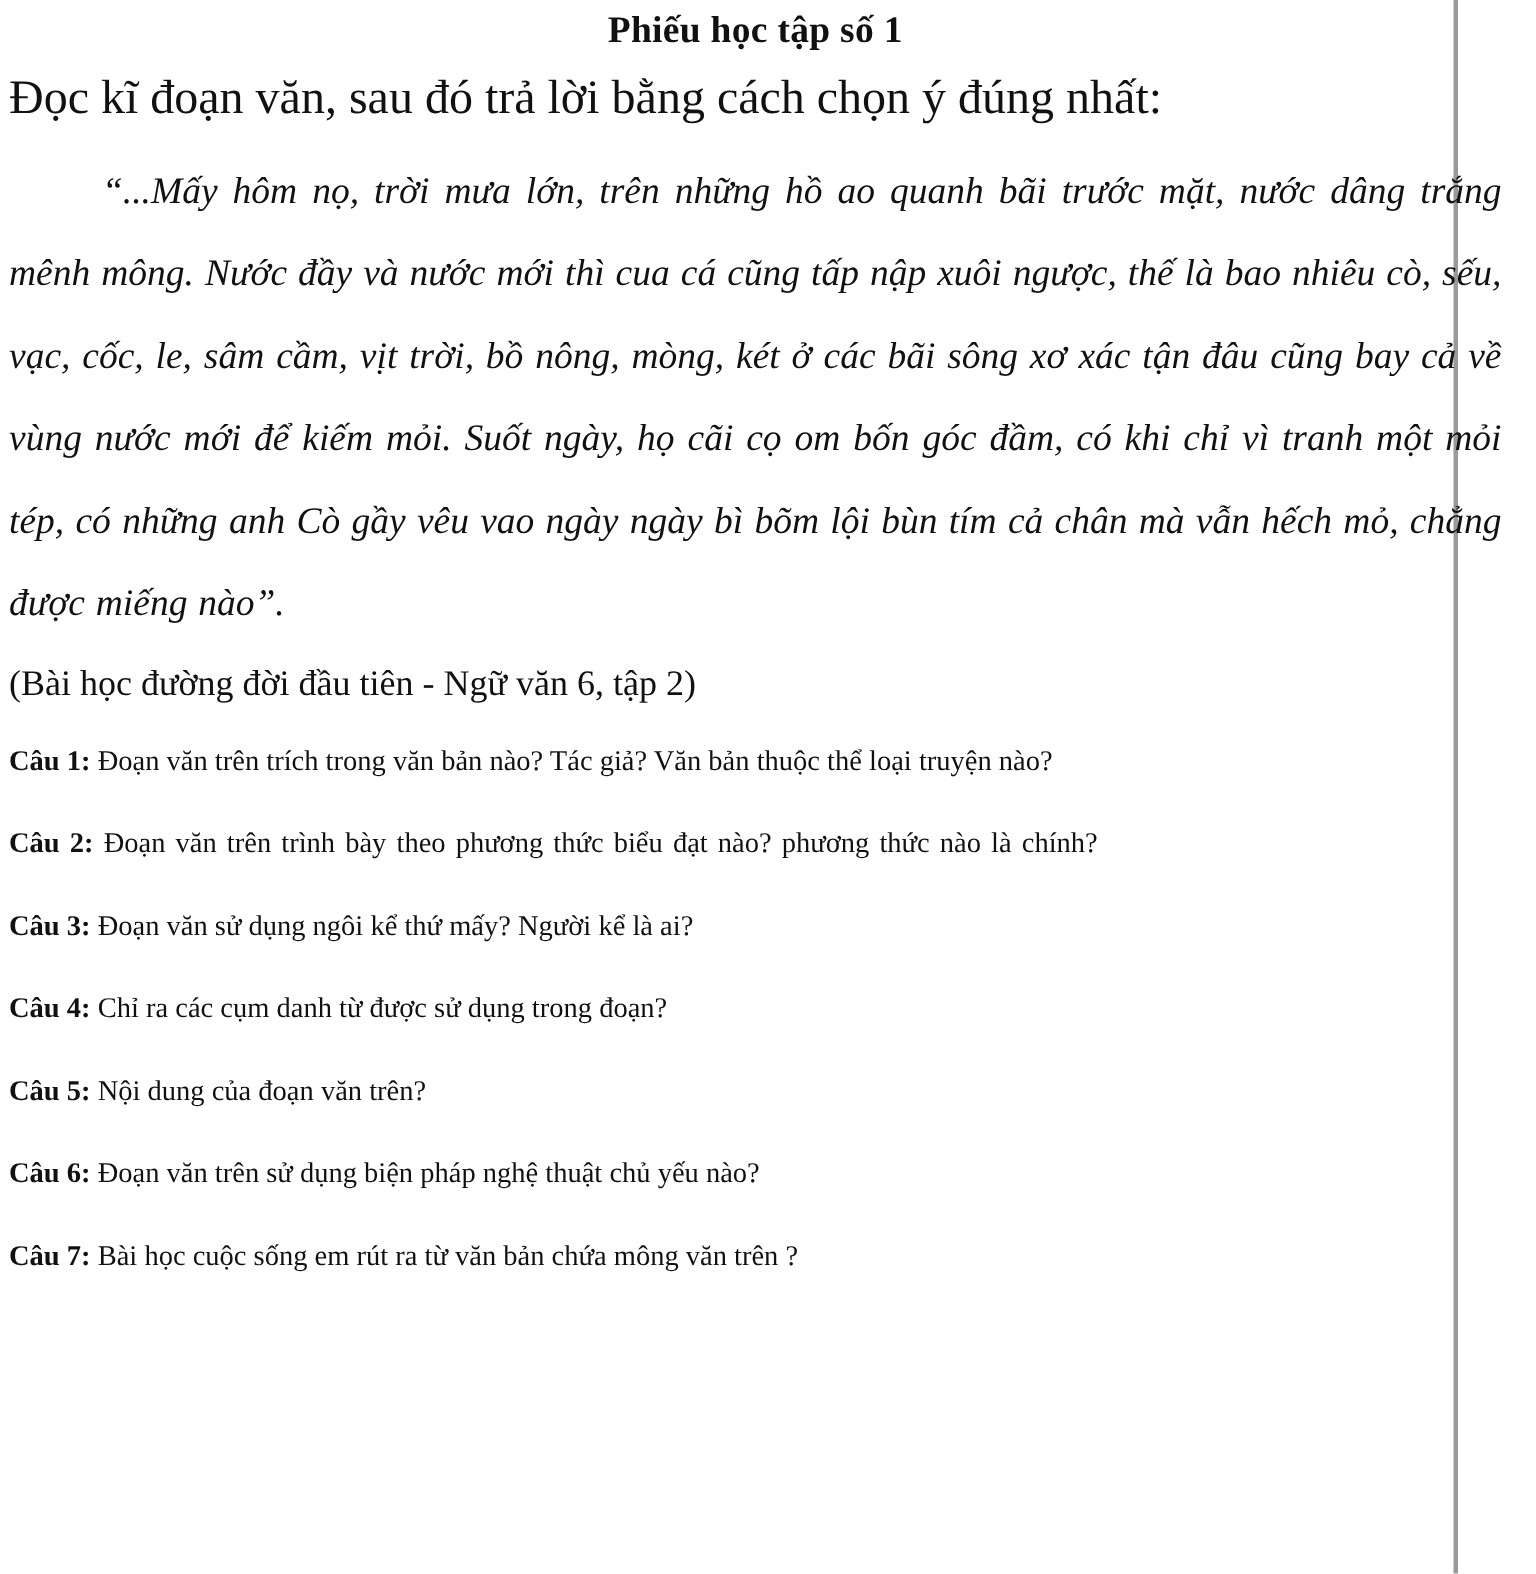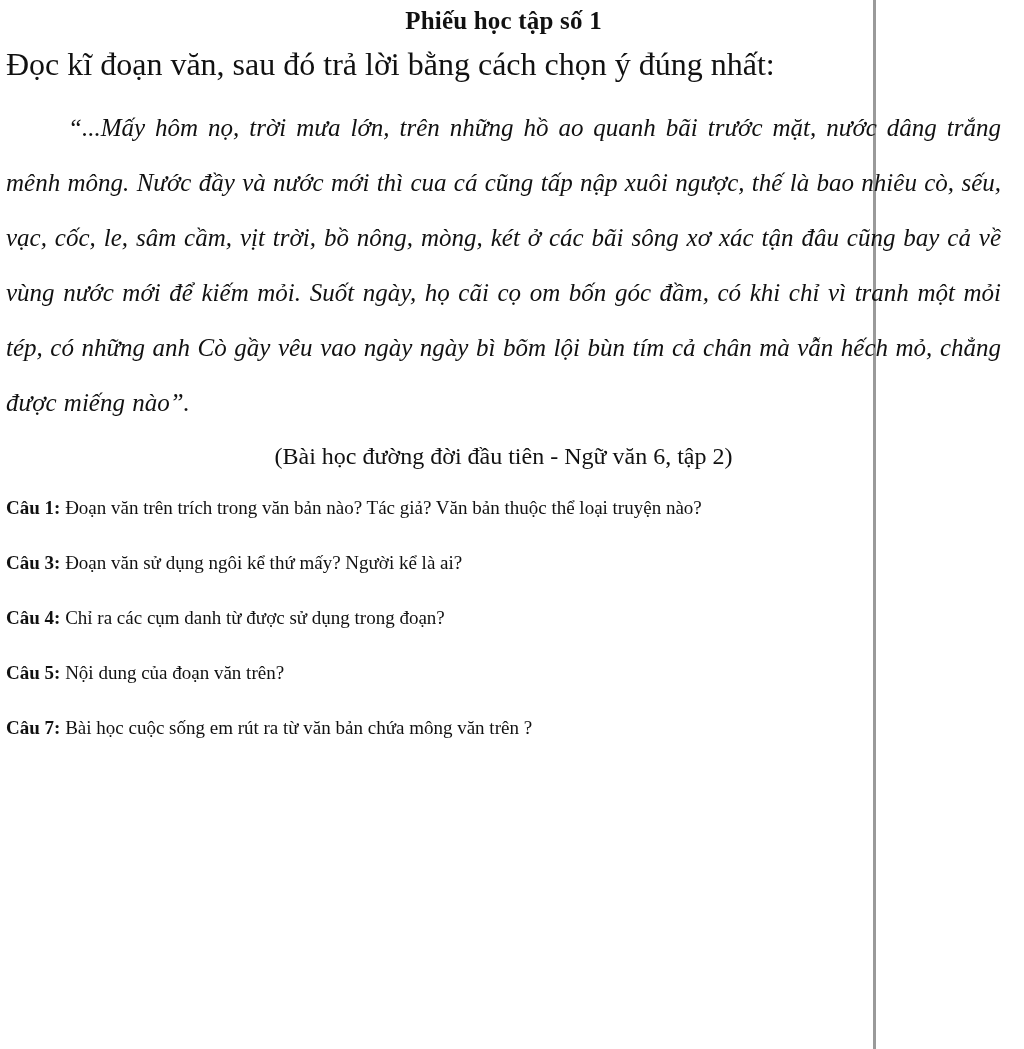--- a/index.html
+++ b/index.html
@@ -9,21 +9,21 @@
   }
   body {
     width: 1024px;
     height: 1049px;
     font-family: "Liberation Serif", serif;
     color: #111111;
     overflow: hidden;
   }
   .page {
     position: relative;
-    width: 876px;
+    width: 972px;
     height: 1049px;
     box-sizing: border-box;
     background: #ffffff;
   }
   .right-rule {
     position: absolute;
     top: 0;
     right: 0;
     width: 3px;
     height: 1049px;
@@ -53,21 +53,20 @@
     font-size: 25px;
     line-height: 55px;
     text-align: justify;
     text-align-last: left;
     text-justify: inter-word;
     margin: 0 0 4px 0;
     text-indent: 62px;
     word-spacing: 1px;
   }
   .source {
-    text-align: center;
     font-size: 24px;
     line-height: 44px;
     margin: 0 0 2px 0;
   }
   .q {
     font-size: 19px;
     line-height: 55px;
     text-align: justify;
     text-align-last: left;
     margin: 0;
@@ -91,24 +90,26 @@
     <div class="doc-title">Phiếu học tập số 1</div>
 
     <p class="lead">Đọc kĩ đoạn văn, sau đó trả lời bằng cách chọn ý đúng nhất:</p>
 
     <p class="quote">“...Mấy hôm nọ, trời mưa lớn, trên những hồ ao quanh bãi trước mặt, nước dâng trắng mênh mông. Nước đầy và nước mới thì cua cá cũng tấp nập xuôi ngược, thế là bao nhiêu cò, sếu, vạc, cốc, le, sâm cầm, vịt trời, bồ nông, mòng, két ở các bãi sông xơ xác tận đâu cũng bay cả về vùng nước mới để kiếm mỏi. Suốt ngày, họ cãi cọ om bốn góc đầm, có khi chỉ vì tranh một mỏi tép, có những anh Cò gầy vêu vao ngày ngày bì bõm lội bùn tím cả chân mà vẫn hếch mỏ, chẳng được miếng nào”.</p>
 
     <p class="source">(Bài học đường đời đầu tiên - Ngữ văn 6, tập 2)</p>
 
     <p class="q"><span class="lbl">Câu 1:</span><span> Đoạn văn trên trích trong văn bản nào? Tác giả? Văn bản thuộc thể loại truyện nào?</span></p>
 
+    <p class="q justified"><span class="lbl">Câu 2:</span><span> Đoạn văn trên trình bày theo phương thức biểu đạt nào? phương thức nào là chính?</span></p>
 
     <p class="q"><span class="lbl">Câu 3:</span><span> Đoạn văn sử dụng ngôi kể thứ mấy? Người kể là ai?</span></p>
 
     <p class="q"><span class="lbl">Câu 4:</span><span> Chỉ ra các cụm danh từ được sử dụng trong đoạn?</span></p>
 
     <p class="q"><span class="lbl">Câu 5:</span><span> Nội dung của đoạn văn trên?</span></p>
 
+    <p class="q"><span class="lbl">Câu 6:</span><span> Đoạn văn trên sử dụng biện pháp nghệ thuật chủ yếu nào?</span></p>
 
     <p class="q"><span class="lbl">Câu 7:</span><span> Bài học cuộc sống em rút ra từ văn bản chứa mông văn trên ?</span></p>
 
   </div>
 </div>
 
 </body></html>

